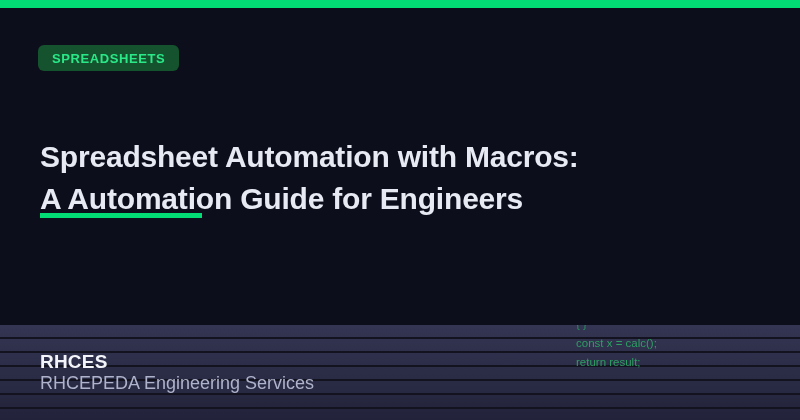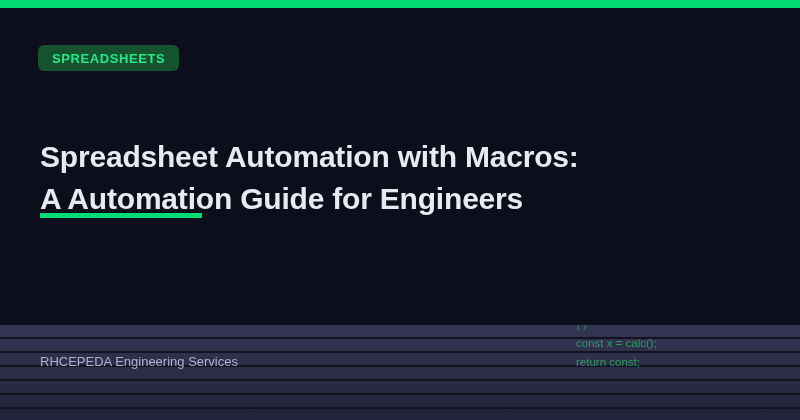--- a/index.html
+++ b/index.html
@@ -112,21 +112,21 @@
   }
   #brand .brand-name {
     font-size: 19px;
     font-weight: bold;
     color: #f2f4fa;
     line-height: 22px;
     letter-spacing: 0.2px;
   }
   #brand .brand-tagline {
     margin-top: 3px;
-    font-size: 13px;
+    font-size: 18px;
     color: #aeb2ca;
     line-height: 15px;
   }
 
   
   #code-snippet {
     position: absolute;
     left: 576px;
     top: -10px;
     font-family: "DejaVu Sans Mono", monospace;
@@ -161,23 +161,24 @@
     </div>
 
     <div id="accent-rule"></div>
 
   </div>
 
   <div id="footer">
     <div id="footer-rows"></div>
 
     <div id="brand">
+      <div class="brand-name">RHCES</div>
       <div class="brand-tagline">RHCEPEDA Engineering Services</div>
     </div>
 
     <div id="code-snippet">
       <div class="code-line first">{ }</div>
       <div class="code-line">const x = calc();</div>
-      <div class="code-line">return const;</div>
+      <div class="code-line">return result;</div>
     </div>
   </div>
 
 </div>
 
 </body></html>

